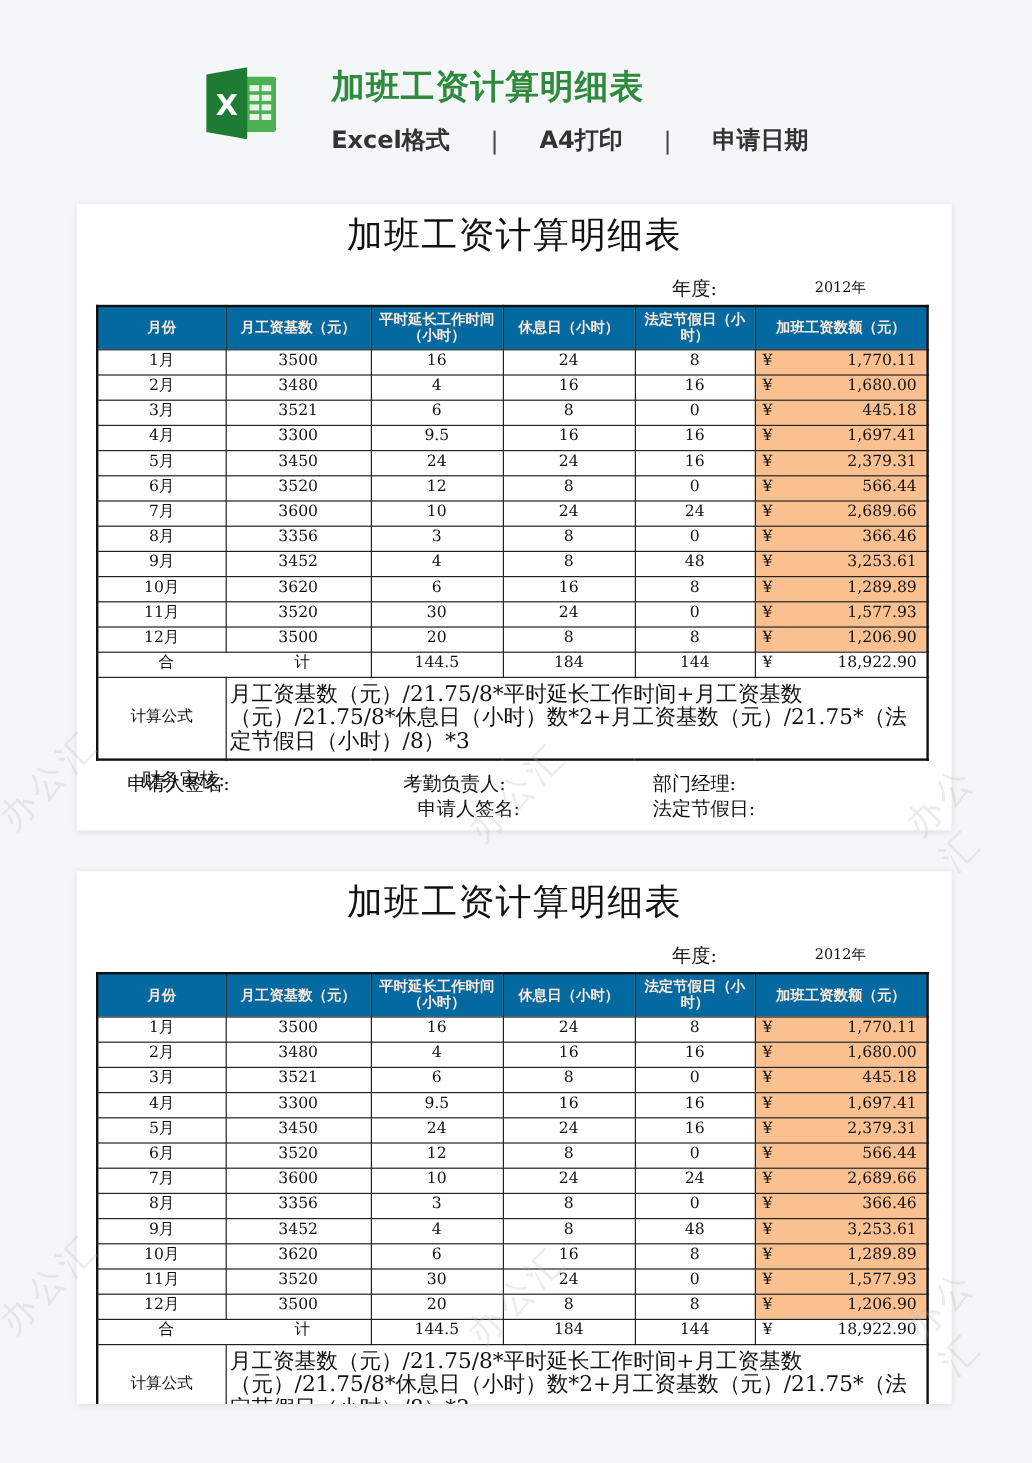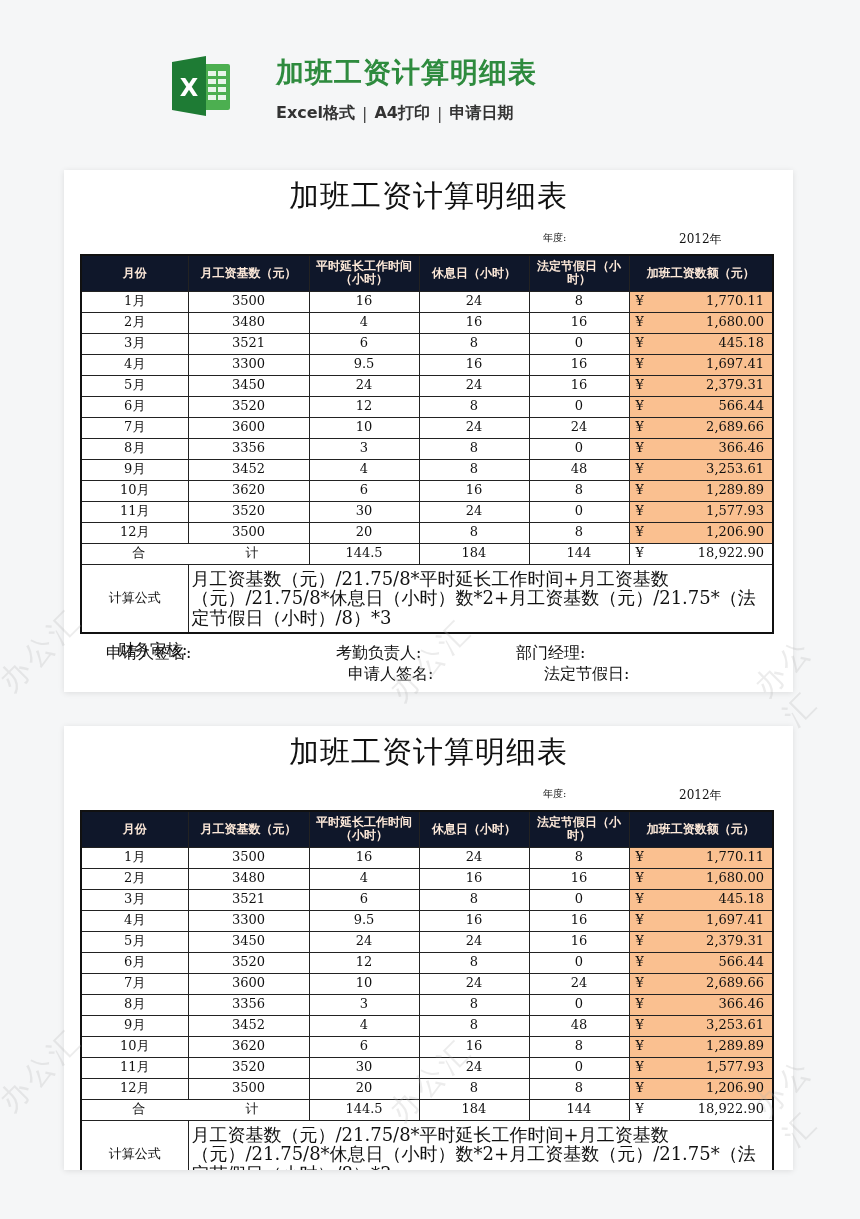--- a/index.html
+++ b/index.html
@@ -2,35 +2,35 @@
 <html><head>
 <meta charset="utf-8">
 <style>
   * { box-sizing: border-box; margin: 0; padding: 0; }
   html, body { width: 860px; height: 1219px; background: #f5f6f7; overflow: hidden; }
   body { position: relative; font-family: "DejaVu Serif", "Liberation Serif", serif; color: #111; }
 
   .banner { position: absolute; left: 0; top: 0; width: 860px; height: 150px; }
   .logo { position: absolute; left: 170px; top: 56px; width: 64px; height: 60px; }
   .banner-title { position: absolute; left: 276px; top: 54px; font-family: "DejaVu Sans", sans-serif; font-weight: bold; font-size: 28px; color: #2e8b3e; letter-spacing: 1px; }
-  .banner-sub { position: absolute; left: 276px; top: 103px; font-family: "DejaVu Sans", sans-serif; font-weight: bold; font-size: 16px; color: #333; display: flex; gap: 7px; align-items: center; }
+  .banner-sub { position: absolute; left: 276px; top: 103px; font-family: "DejaVu Sans", sans-serif; font-weight: bold; font-size: 20px; color: #333; display: flex; gap: 34px; align-items: center; }
   .banner-sub .sep { color: #444; font-weight: normal; }
 
   .page { position: absolute; left: 64px; width: 729px; background: #fff; box-shadow: 0 1px 6px rgba(0,0,0,0.10); overflow: hidden; }
   .page.p1 { top: 170px; height: 522px; }
   .page.p2 { top: 726px; height: 444px; }
 
   .doc-title { position: absolute; left: 0; width: 100%; top: 6px; text-align: center; font-size: 30px; font-family: "DejaVu Serif", serif; letter-spacing: 1px; }
-  .year-label { position: absolute; left: 479px; top: 61px; font-size: 10px; }
+  .year-label { position: absolute; left: 496px; top: 61px; font-size: 16px; }
   .year-value { position: absolute; left: 615px; top: 61px; font-size: 12px; }
 
   table.sheet { position: absolute; left: 16px; top: 84px; border-collapse: collapse; width: 692px; table-layout: fixed; font-size: 13px; }
   table.sheet td, table.sheet th { border: 1px solid #222; text-align: center; height: 21px; padding: 0; line-height: 1.1; }
   table.sheet { border: 2px solid #111; }
-  table.sheet th { background: #0f172a; color: #fde9d9; font-family: "DejaVu Sans", sans-serif; font-weight: bold; font-size: 12px; height: 36px; }
+  table.sheet th { background: #0369a1; color: #fde9d9; font-family: "DejaVu Sans", sans-serif; font-weight: bold; font-size: 12px; height: 36px; }
   td.amount { background: #fac090; }
   td.amount .amt { display: flex; justify-content: space-between; padding: 0 8px 0 6px; }
   td.total-amt .amt { display: flex; justify-content: space-between; padding: 0 8px 0 6px; }
   td.formula-label { height: 54px; font-size: 13px; }
   td.formula-text { text-align: left !important; padding: 4px 3px !important; font-size: 18px; line-height: 20px; }
 
   .sig { position: absolute; font-size: 16px; }
 
   .wm { position: absolute; font-family: "DejaVu Sans", sans-serif; font-size: 30px; color: rgba(180,180,180,0.25); transform: rotate(-45deg); pointer-events: none; letter-spacing: 4px; }
 </style>
@@ -263,21 +263,21 @@
           </td>
       </tr>
       <tr>
         <td class="formula-label">计算公式</td>
         <td colspan="5" class="formula-text">月工资基数（元）/21.75/8*平时延长工作时间+月工资基数（元）/21.75/8*休息日（小时）数*2+月工资基数（元）/21.75*（法定节假日（小时）/8）*3</td>
       </tr>
     </tbody>
   </table>
   <div class="sig" style="left:42px;top:473px;">申请人签名:</div>
   <div class="sig" style="left:272px;top:473px;">考勤负责人:</div>
-  <div class="sig" style="left:452px;top:473px;">部门经理:</div>
+  <div class="sig" style="left:480px;top:473px;">部门经理:</div>
   <div class="sig" style="left:54px;top:470px;">财务审核:</div>
   <div class="sig" style="left:284px;top:494px;">申请人签名:</div>
   <div class="sig" style="left:480px;top:494px;">法定节假日:</div>
 </div>
 
 <div class="page p2">
   <div class="doc-title">加班工资计算明细表</div>
   <div class="year-label" style="top:61px;">年度:</div>
   <div class="year-value" style="top:61px;">2012年</div>
   <table class="sheet">

